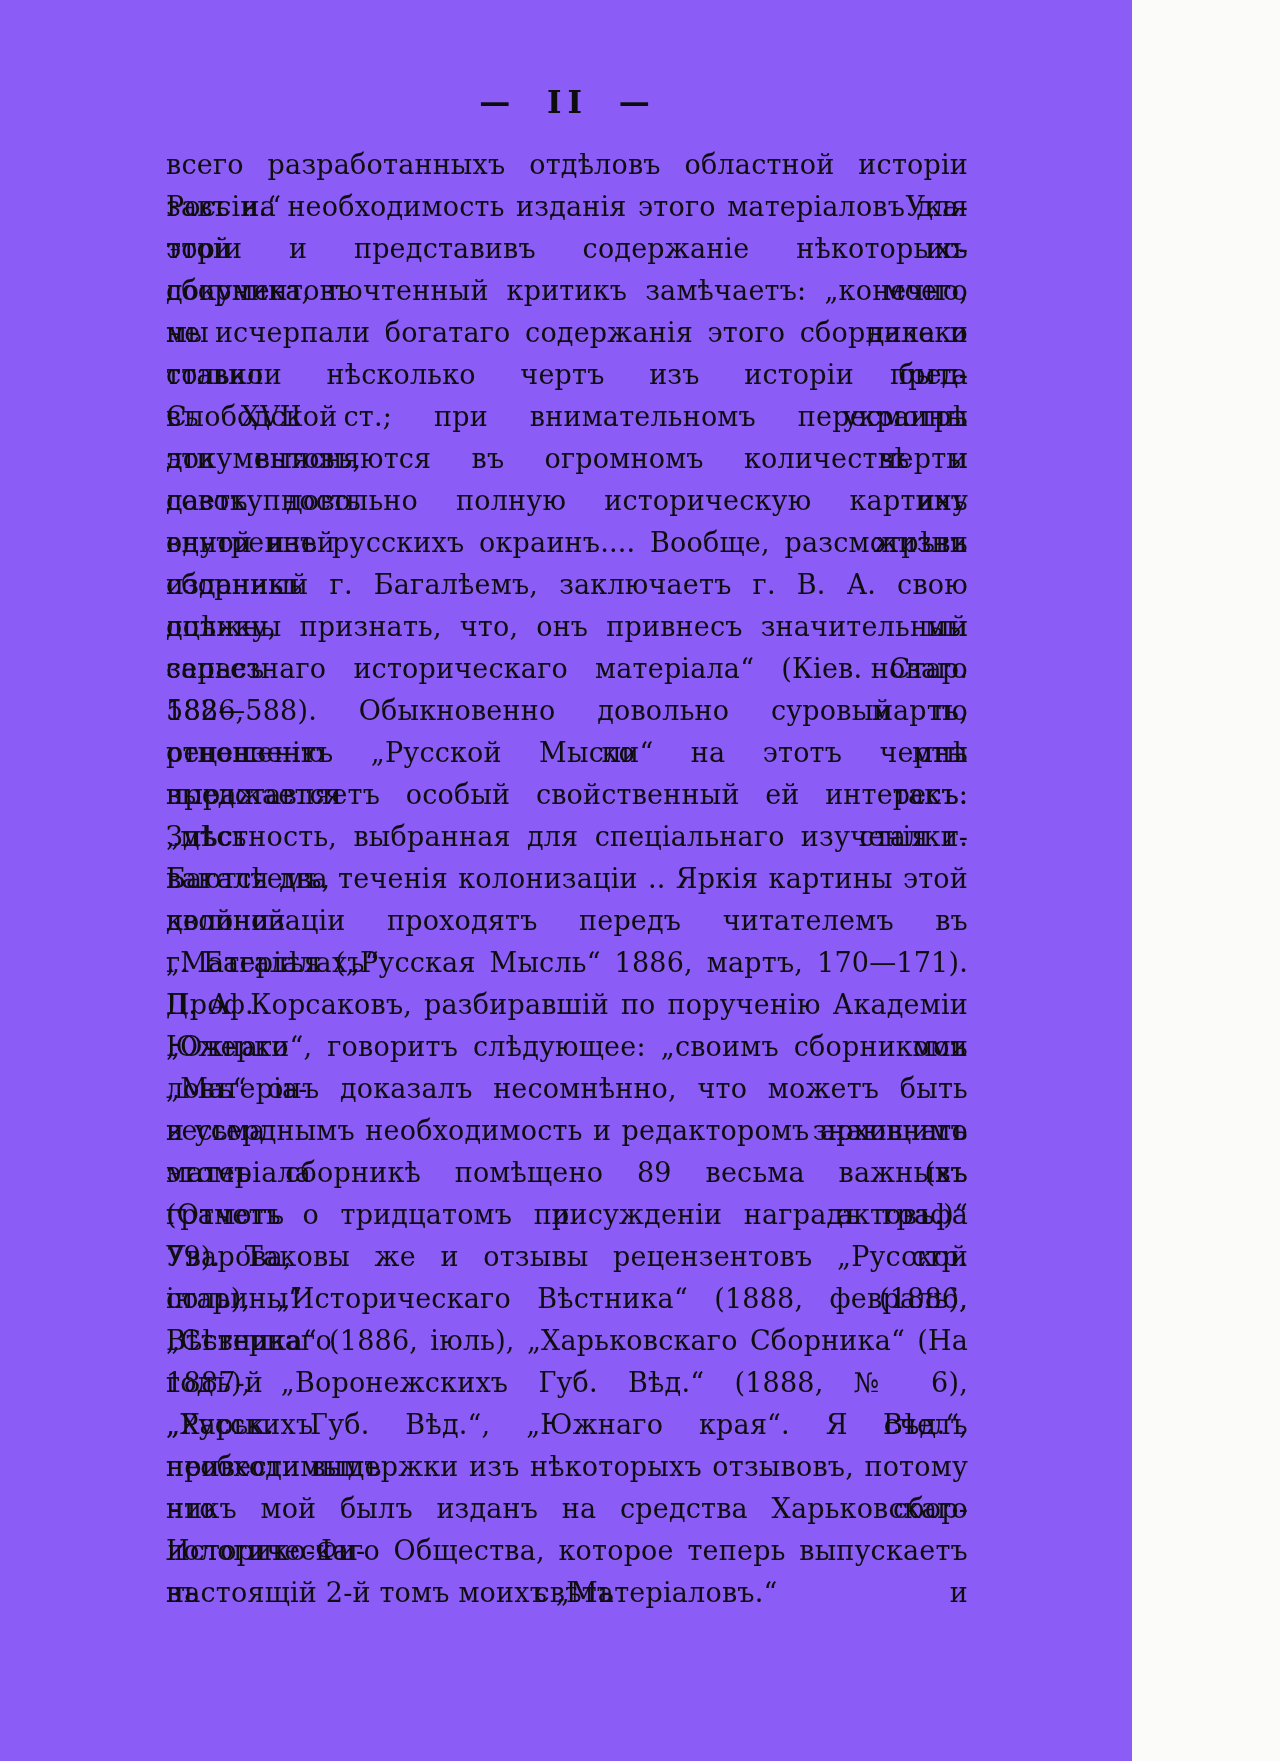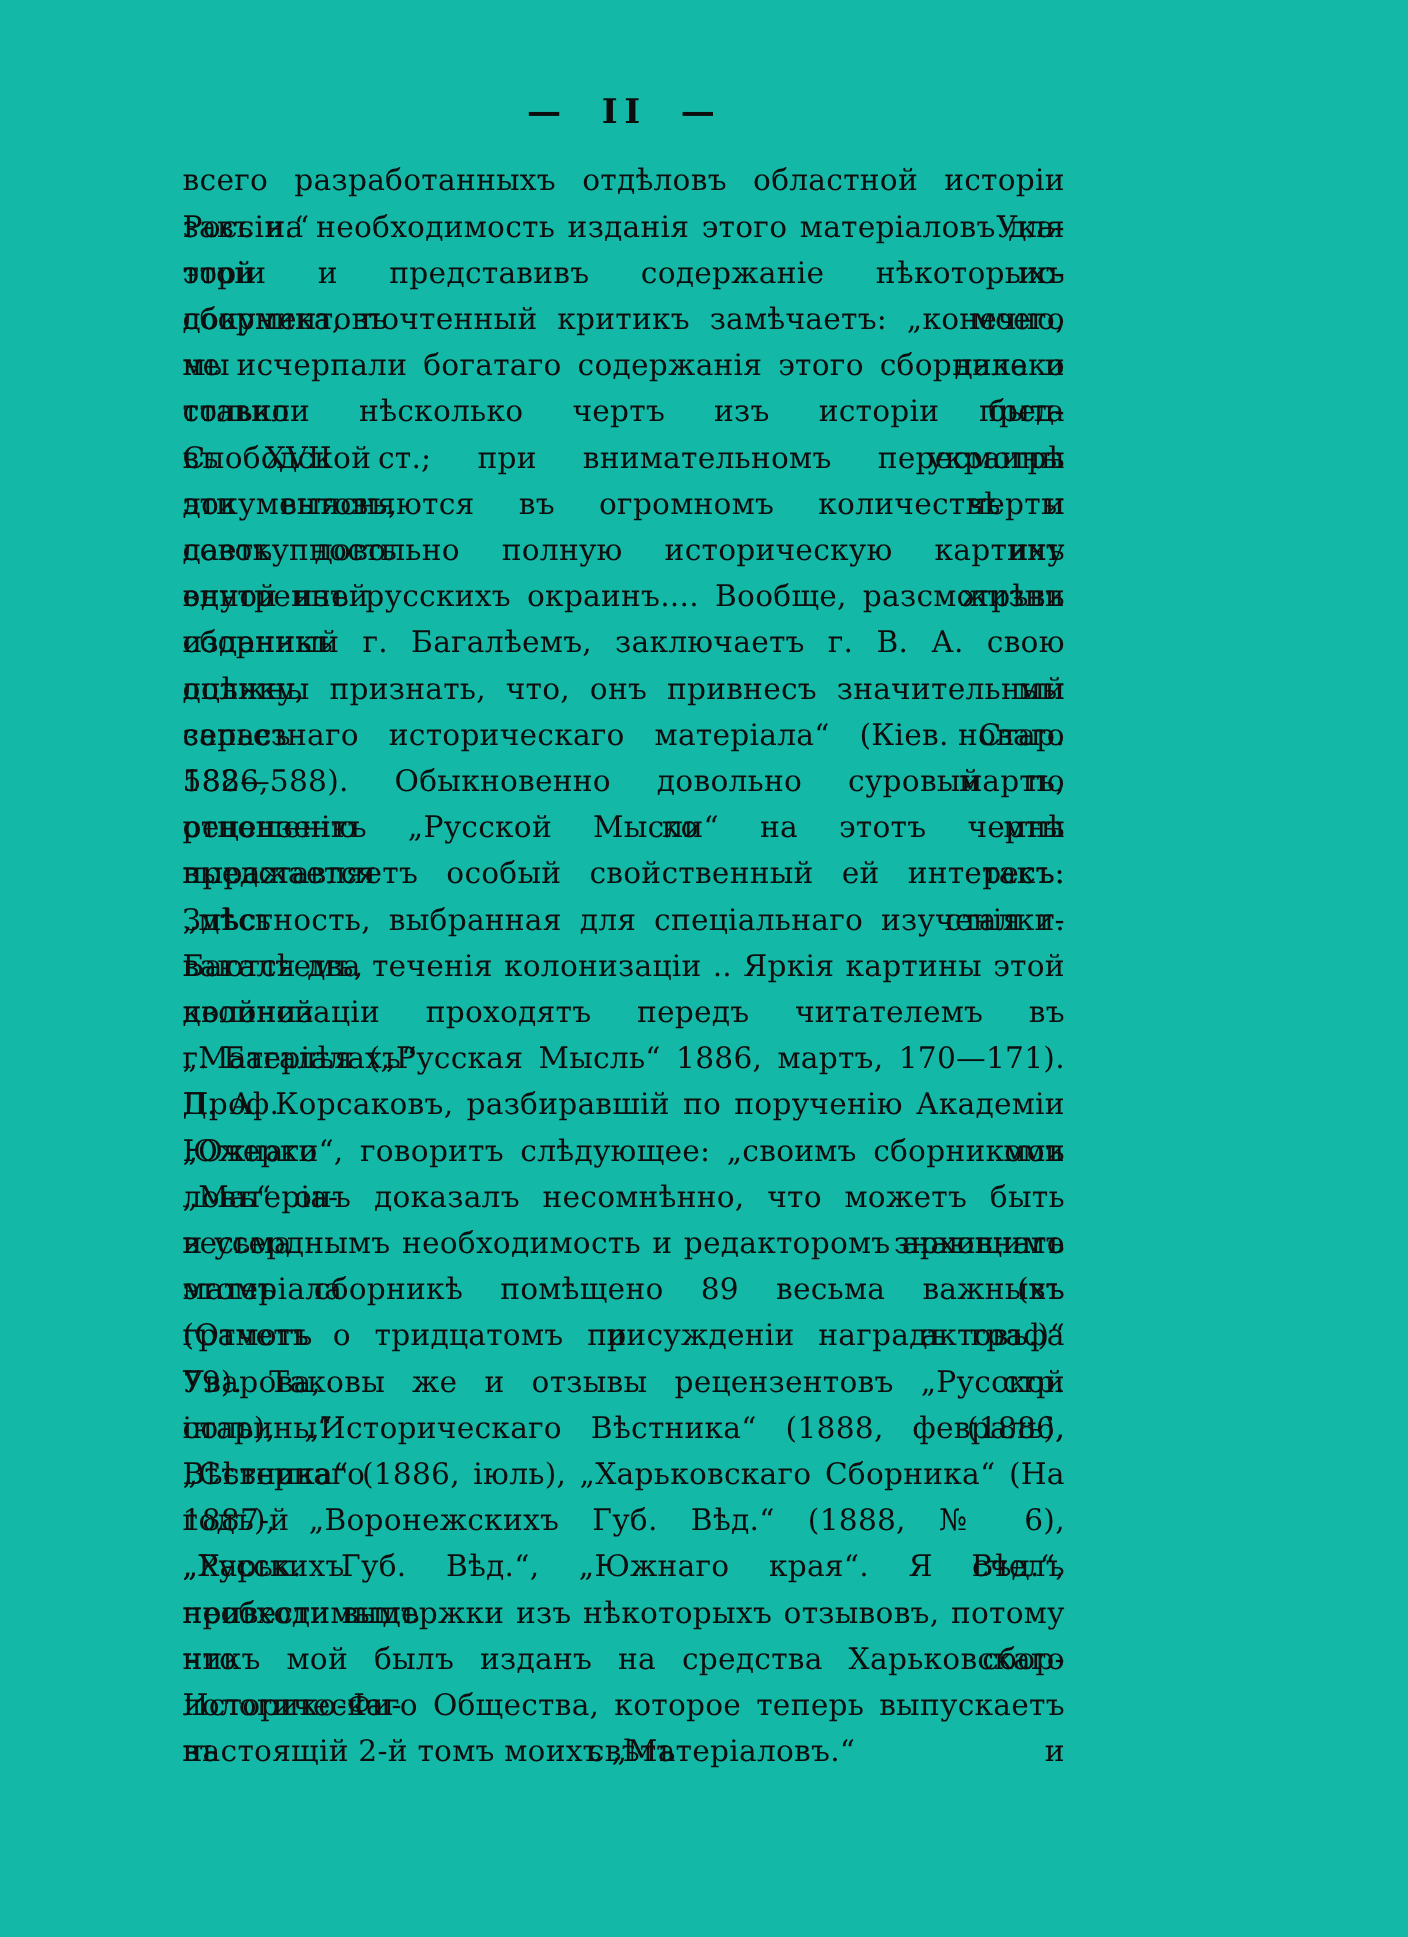--- a/index.html
+++ b/index.html
@@ -12,23 +12,23 @@
     background: #fbfbfa;
     position: relative;
     font-family: "DejaVu Serif", serif;
     color: #121212;
     overflow: hidden;
   }
   .page {
     position: absolute;
     left: 0;
     top: 0;
-    width: 1280px;
+    width: 1132px;
     height: 1761px;
-    background: #14b8a6;
+    background: #8b5cf6;
   }
   .page-header {
     position: absolute;
     top: 84px;
     left: 165px;
     width: 805px;
     text-align: center;
     font-size: 31px;
     letter-spacing: 6px;
     word-spacing: 14px;

